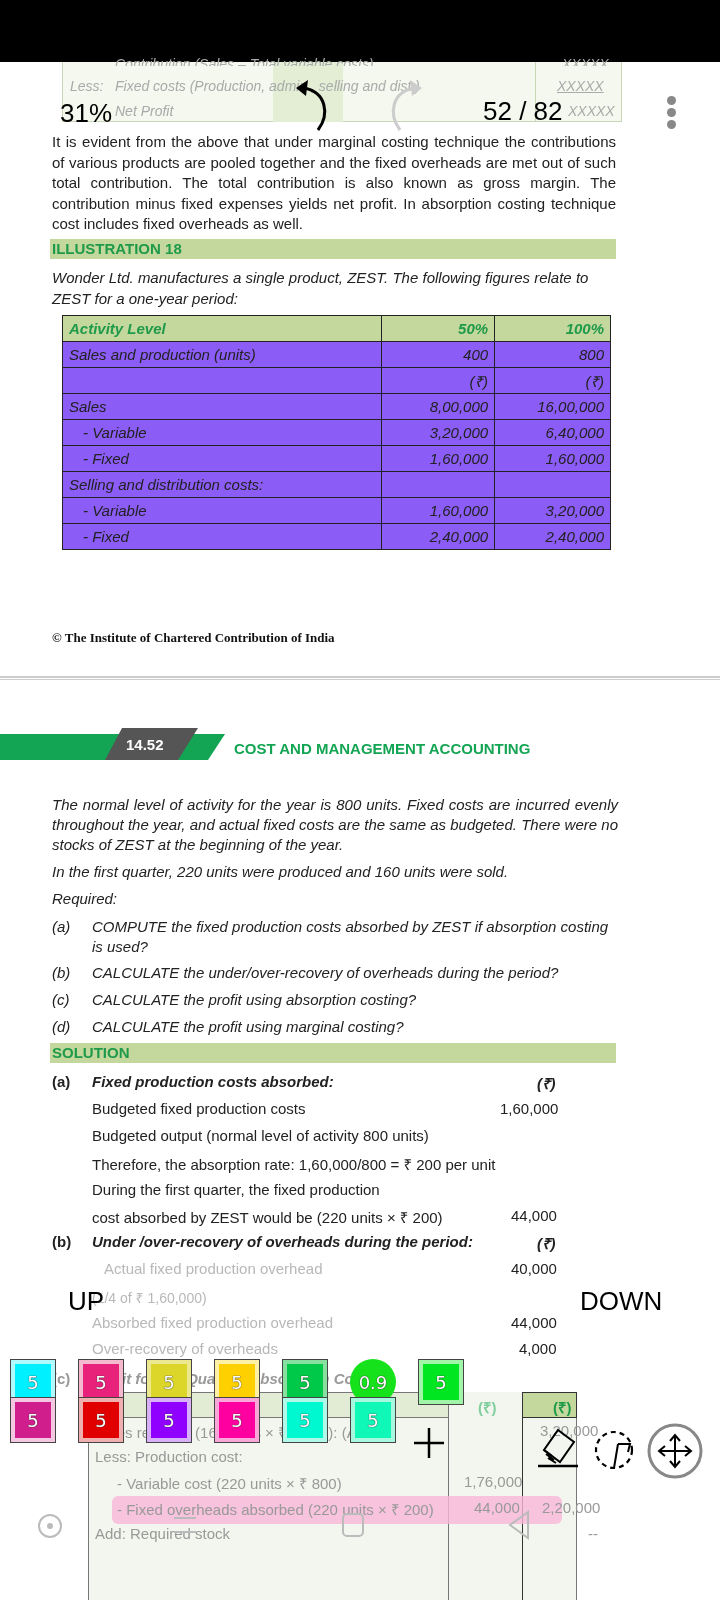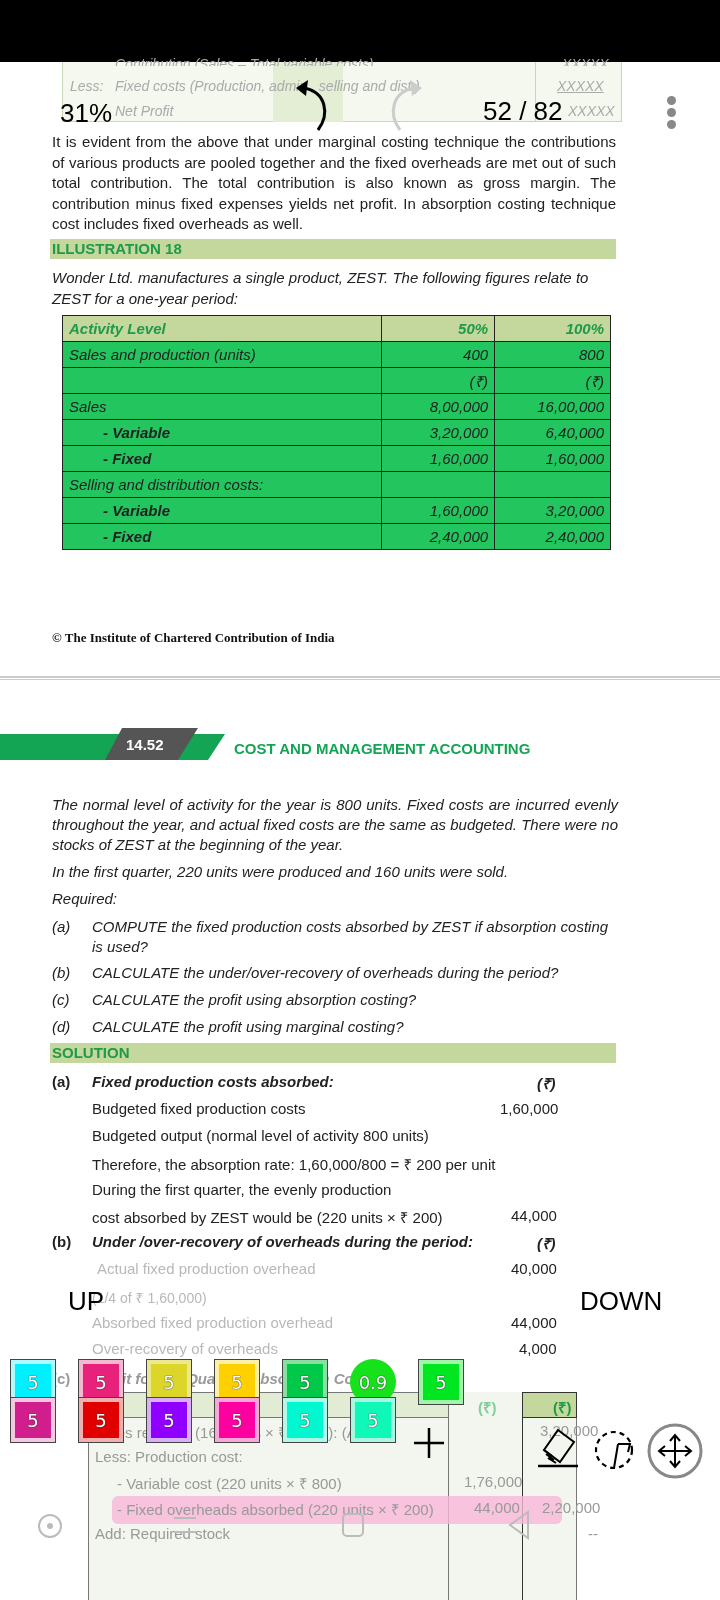--- a/index.html
+++ b/index.html
@@ -16,24 +16,24 @@
   .xxx { font-family:"Liberation Sans", sans-serif; font-style:italic; font-size:14px; color:#aaa; text-decoration: underline; }
   .overlay-big { font-family:"Liberation Sans", sans-serif; font-size:26px; color:#000; }
   .kebab { left:664px; top:96px; width:14px; height:36px; }
   .kebab span { display:block; width:9px; height:9px; border-radius:50%; background:#888; margin:0 auto 3px; }
 
   .para { font-family:"Liberation Sans", sans-serif; font-size:15px; line-height:20.5px; text-align:justify; color:#222; }
   .greybar { background:#c4d79c; color:#1e9a4a; font-weight:bold; font-family:"Liberation Sans", sans-serif; font-size:15px; padding-left:2px; }
   .ital { font-family:"Liberation Sans", sans-serif; font-style:italic; font-size:15px; line-height:20.5px; color:#222; }
 
   table.t1 { border-collapse: collapse; font-family:"Liberation Sans", sans-serif; font-style:italic; font-size:15px; }
-  table.t1 td { border:1px solid #222; background:#22c55e; height:26px; padding:0 6px; }
+  table.t1 td { border:1px solid #222; background:#8b5cf6; height:26px; padding:0 6px; }
   table.t1 td.num { text-align:right; }
   table.t1 tr.head td { background:#c4d79c; color:#1e9a4a; font-weight:bold; }
-  table.t1 td.ind { padding-left:40px;font-weight:bold; }
+  table.t1 td.ind { padding-left:20px; }
 
   .footer { font-family:"Liberation Serif", serif; font-weight:bold; font-size:13px; color:#111; }
   .pgdiv { left:0; top:676px; width:720px; height:4px; border-top:2px solid #ccc; border-bottom:1px solid #ccc; }
 
   .req { font-family:"Liberation Sans", sans-serif; font-style:italic; font-size:15px; line-height:20px; color:#222; }
   .sol { font-family:"Liberation Sans", sans-serif; font-size:15px; color:#222; }
   .faded { color:#b8b8b8; }
 
   .tool { position:absolute; width:46px; height:46px; border:1px solid #444; display:flex; align-items:center; justify-content:center; }
   .tool .inner { width:36px; height:36px; display:flex; align-items:center; justify-content:center; color:#fff; font-family:"DejaVu Sans", sans-serif; font-size:18px; text-shadow: 0 0 1px #333, 0 0 1px #333; }
@@ -165,28 +165,28 @@
 
 <div class="abs greybar" style="left:50px;top:1043px;width:566px;height:20px;line-height:20px;">SOLUTION</div>
 
 <div class="abs sol" style="left:52px;top:1073px;font-weight:bold;">(a)</div>
 <div class="abs sol" style="left:92px;top:1073px;font-weight:bold;font-style:italic;">Fixed production costs absorbed:</div>
 <div class="abs sol" style="left:537px;top:1073px;font-weight:bold;font-style:italic;">(₹)</div>
 <div class="abs sol" style="left:92px;top:1100px;">Budgeted fixed production costs</div>
 <div class="abs sol" style="left:500px;top:1100px;">1,60,000</div>
 <div class="abs sol" style="left:92px;top:1127px;">Budgeted output (normal level of activity 800 units)</div>
 <div class="abs sol" style="left:92px;top:1154px;">Therefore, the absorption rate: 1,60,000/800 = ₹ 200 per unit</div>
-<div class="abs sol" style="left:92px;top:1181px;">During the first quarter, the evenly production</div>
+<div class="abs sol" style="left:92px;top:1181px;">During the first quarter, the fixed production</div>
 <div class="abs sol" style="left:92px;top:1207px;">cost absorbed by ZEST would be (220 units × ₹ 200)</div>
 <div class="abs sol" style="left:511px;top:1207px;">44,000</div>
 
 <div class="abs sol" style="left:52px;top:1233px;font-weight:bold;">(b)</div>
 <div class="abs sol" style="left:92px;top:1233px;font-weight:bold;font-style:italic;">Under /over-recovery of overheads during the period:</div>
 <div class="abs sol" style="left:537px;top:1233px;font-weight:bold;font-style:italic;">(₹)</div>
-<div class="abs sol faded" style="left:97px;top:1260px;">Actual fixed production overhead</div>
+<div class="abs sol faded" style="left:104px;top:1260px;">Actual fixed production overhead</div>
 <div class="abs sol" style="left:511px;top:1260px;">40,000</div>
 <div class="abs sol faded" style="left:92px;top:1288px;font-size:14px;">(1/4 of ₹ 1,60,000)</div>
 <div class="abs sol faded" style="left:92px;top:1314px;">Absorbed fixed production overhead</div>
 <div class="abs sol" style="left:511px;top:1314px;">44,000</div>
 <div class="abs sol faded" style="left:92px;top:1340px;">Over-recovery of overheads</div>
 <div class="abs sol" style="left:519px;top:1340px;">4,000</div>
 
 <div class="abs overlay-big" style="left:68px;top:1286px;">UP</div>
 <div class="abs overlay-big" style="left:580px;top:1286px;">DOWN</div>
 

